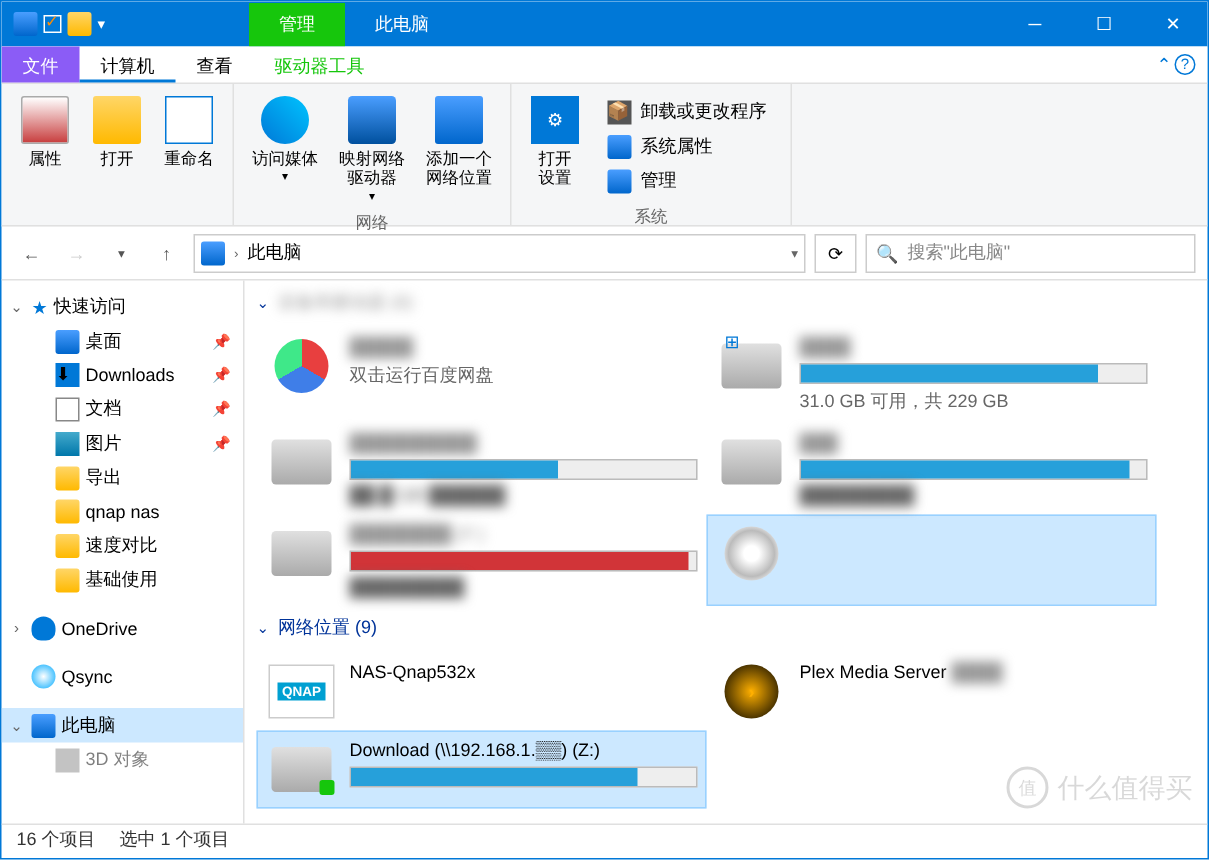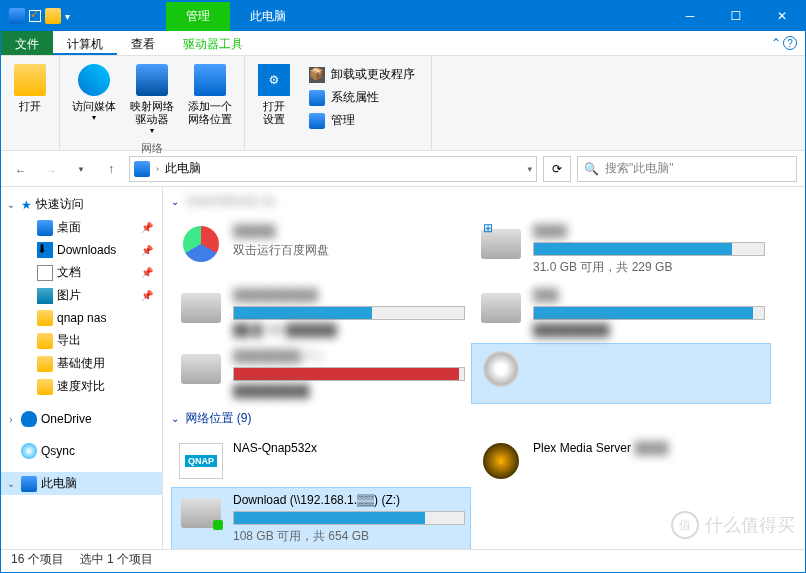--- a/index.html
+++ b/index.html
@@ -11,21 +11,21 @@
 .tb-chk::after{content:"✓";position:absolute;top:-3px;left:0;color:#ff8c00;font-size:11px;}
 .tb-drop{color:#fff;font-size:10px;}
 .ctx-tab{margin-left:80px;display:flex;}
 .ctx-tab .ct{padding:6px 20px;}
 .ctx-tab .ct.active{background:#16c60c;color:#fff;}
 .ctx-tab .title{padding:6px 20px;color:#fff;}
 .winbtns{margin-left:auto;display:flex;}
 .winbtns div{width:46px;height:30px;display:flex;align-items:center;justify-content:center;color:#fff;font-family:sans-serif;}
 .ribbontabs{height:25px;background:#fff;display:flex;border-bottom:1px solid #e0e0e0;position:relative;}
 .rtab{padding:5px 14px;cursor:pointer;}
-.rtab.file{background:#15803d;color:#fff;}
+.rtab.file{background:#8b5cf6;color:#fff;}
 .rtab.active{border-bottom:2px solid #0078d7;}
 .help{margin-left:auto;padding:4px 8px;color:#0078d7;display:flex;align-items:center;gap:2px;}
 .ribbon{height:95px;background:#f5f6f7;border-bottom:1px solid #e0e0e0;display:flex;}
 .rgroup{border-right:1px solid #e0e0e0;padding:4px 8px;display:flex;flex-direction:column;}
 .rgroup .items{display:flex;gap:6px;flex:1;}
 .rgroup .lbl{text-align:center;color:#666;font-size:11px;padding-top:2px;}
 .rbtn{display:flex;flex-direction:column;align-items:center;justify-content:flex-start;padding:4px;cursor:pointer;min-width:42px;}
 .rbtn .ico{width:32px;height:32px;margin-bottom:4px;}
 .rbtn .txt{font-size:11px;text-align:center;line-height:13px;}
 .smallbtns{display:flex;flex-direction:column;gap:2px;padding:4px;}
@@ -100,22 +100,30 @@
   <div class="rtab active">计算机</div>
   <div class="rtab">查看</div>
   <div class="rtab" style="color:#16c60c;">驱动器工具</div>
   <div class="help">⌃ <span style="border:1px solid #0078d7;border-radius:50%;width:14px;height:14px;display:inline-flex;align-items:center;justify-content:center;font-size:10px;">?</span></div>
 </div>
 
 <div class="ribbon">
   <div class="rgroup">
     <div class="items">
       <div class="rbtn">
+          <div class="ico i-folder" style="background:linear-gradient(#fff,#c83f3f);border:1px solid #aaa;"></div>
+          <div class="txt">属性</div>
+        </div>
+      <div class="rbtn">
           <div class="ico i-folder"></div>
           <div class="txt">打开</div>
+        </div>
+      <div class="rbtn">
+          <div class="ico" style="background:#fff;border:1px solid #0078d7;"></div>
+          <div class="txt">重命名</div>
         </div>
     </div>
   </div>
   <div class="rgroup">
     <div class="items">
       <div class="rbtn">
           <div class="ico" style="background:linear-gradient(45deg,#0078d7,#00c4ff);border-radius:50%;"></div>
           <div class="txt">访问媒体</div>
           <span style="font-size:8px;">▾</span>
         </div>
@@ -148,20 +156,21 @@
         <div class="sbtn">
             <span class="sico i-pc"></span>
             <span>系统属性</span>
           </div>
         <div class="sbtn">
             <span class="sico i-pc"></span>
             <span>管理</span>
           </div>
       </div>
     </div>
+    <div class="lbl">系统</div>
   </div>
 </div>
 
 <div class="addrrow">
   <div class="navbtn">←</div>
   <div class="navbtn disabled">→</div>
   <div class="navbtn" style="font-size:9px;">▾</div>
   <div class="navbtn">↑</div>
   <div class="addrbar">
     <span class="ico i-pc" style="width:16px;height:16px;"></span>
@@ -203,55 +212,60 @@
       </div>
     <div class="tree-item indent1">
         <span class="exp"></span>
         <span class="ico" style="background:linear-gradient(#4ac,#07a);"></span>
         <span>图片</span>
         <span class="pin">📌</span>
       </div>
     <div class="tree-item indent1">
         <span class="exp"></span>
         <span class="ico i-folder"></span>
+        <span>导出</span>
+      </div>
+    <div class="tree-item indent1">
+        <span class="exp"></span>
+        <span class="ico i-folder"></span>
         <span>qnap nas</span>
       </div>
     <div class="tree-item indent1">
         <span class="exp"></span>
         <span class="ico i-folder"></span>
-        <span>导出</span>
+        <span>速度对比</span>
       </div>
     <div class="tree-item indent1">
         <span class="exp"></span>
         <span class="ico i-folder"></span>
         <span>基础使用</span>
-      </div>
-    <div class="tree-item indent1">
-        <span class="exp"></span>
-        <span class="ico i-folder"></span>
-        <span>速度对比</span>
       </div>
     <div style="height:10px;"></div>
     <div class="tree-item">
         <span class="exp">›</span>
         <span class="ico i-cloud"></span>
         <span>OneDrive</span>
       </div>
     <div style="height:10px;"></div>
     <div class="tree-item">
         <span class="exp"></span>
         <span class="ico i-qsync"></span>
         <span>Qsync</span>
       </div>
     <div style="height:10px;"></div>
     <div class="tree-item sel">
         <span class="exp">⌄</span>
         <span class="ico i-pc"></span>
         <span>此电脑</span>
       </div>
+    <div class="tree-item indent1" style="opacity:0.5;">
+        <span class="exp"></span>
+        <span class="ico" style="background:#888;"></span>
+        <span>3D 对象</span>
+      </div>
   </div>
 
   <div class="content">
     <div class="section-hdr" style="margin-top:-4px;">
         <span class="chev">⌄</span>
         <span class="blur">设备和驱动器 (6)</span>
       </div>
     <div class="grid">
       <div class="drive">
         <div class="dico">
@@ -346,21 +360,20 @@
         <div class="dico">
             <div class="i-drive" style="width:40px;height:30px;position:relative;">
               <span style="position:absolute;bottom:-2px;right:-2px;background:#16c60c;width:10px;height:10px;border-radius:2px;"></span>
             </div>
           </div>
         <div class="dinfo">
             <div class="dname">Download (\\192.168.1.▒▒) (Z:)</div>
             <div class="dbar">
               <div class="fill" style="width:83%"></div>
             </div>
-            <div class="dstat">108 GB 可用，共 654 GB</div>
           </div>
       </div>
     </div>
 
     <div class="watermark"><span style="border:2px solid #000;border-radius:50%;width:28px;height:28px;display:inline-flex;align-items:center;justify-content:center;">值</span>什么值得买</div>
   </div>
 </div>
 
 <div class="status">
   <span>16 个项目</span>

